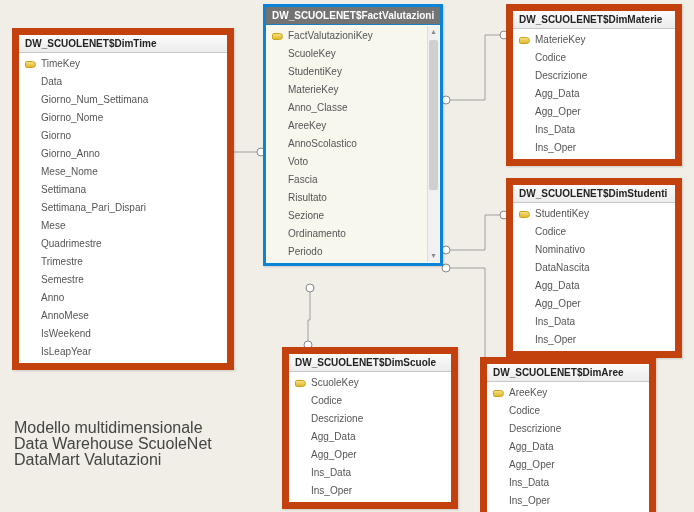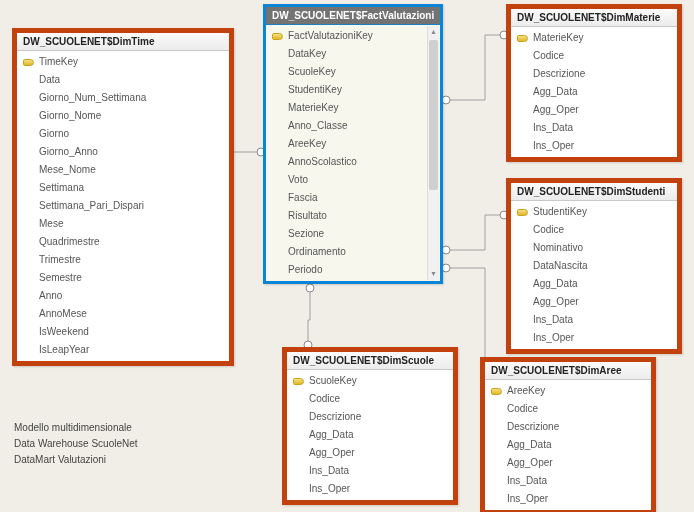--- a/index.html
+++ b/index.html
@@ -8,21 +8,21 @@
     height: 512px;
     background: #f0eee6;
     font-family: "Segoe UI", Tahoma, sans-serif;
     font-size: 10px;
     position: relative;
     overflow: hidden;
   }
   .table {
     position: absolute;
     background: #fff;
-    border: 5px solid #c2410c;
+    border: 7px solid #c2410c;
     box-shadow: 1px 1px 2px rgba(0,0,0,0.15);
   }
   .table-header {
     background: linear-gradient(#fbfbfb,#ececec);
     padding: 3px 6px;
     font-weight: 600;
     color: #222;
     border-bottom: 1px solid #c8c8c8;
     white-space: nowrap;
   }
@@ -91,21 +91,21 @@
     left: 0; top: 0;
     width: 694px; height: 512px;
     pointer-events: none;
   }
   .end-dot { fill: #fff; stroke: #888; stroke-width: 1; }
   .conn { fill: none; stroke: #a0a0a0; stroke-width: 1; }
   .caption {
     position: absolute;
     left: 14px;
     top: 420px;
-    font-size: 10px;
+    font-size: 16px;
     color: #444;
     line-height: 16px;
   }
 </style>
 </head>
 <body>
 
 <svg class="connectors">
 
   <path class="conn" d="M200 150 L230 150 L230 152 L261 152"></path>
@@ -205,24 +205,20 @@
 
 <div class="table selected" style="left:263px; top:4px; width:180px;">
   <div class="table-header">DW_SCUOLENET$FactValutazioni</div>
   <div class="table-body" style="padding-right:14px;">
     <div class="col key">
         <span class="key-icon"></span>
         <span class="name">FactValutazioniKey</span>
       </div>
       <div class="col">
         <span class="key-icon"></span>
-        <span class="name">DataKey</span>
-      </div>
-      <div class="col">
-        <span class="key-icon"></span>
         <span class="name">ScuoleKey</span>
       </div>
       <div class="col">
         <span class="key-icon"></span>
         <span class="name">StudentiKey</span>
       </div>
       <div class="col">
         <span class="key-icon"></span>
         <span class="name">MaterieKey</span>
       </div>

